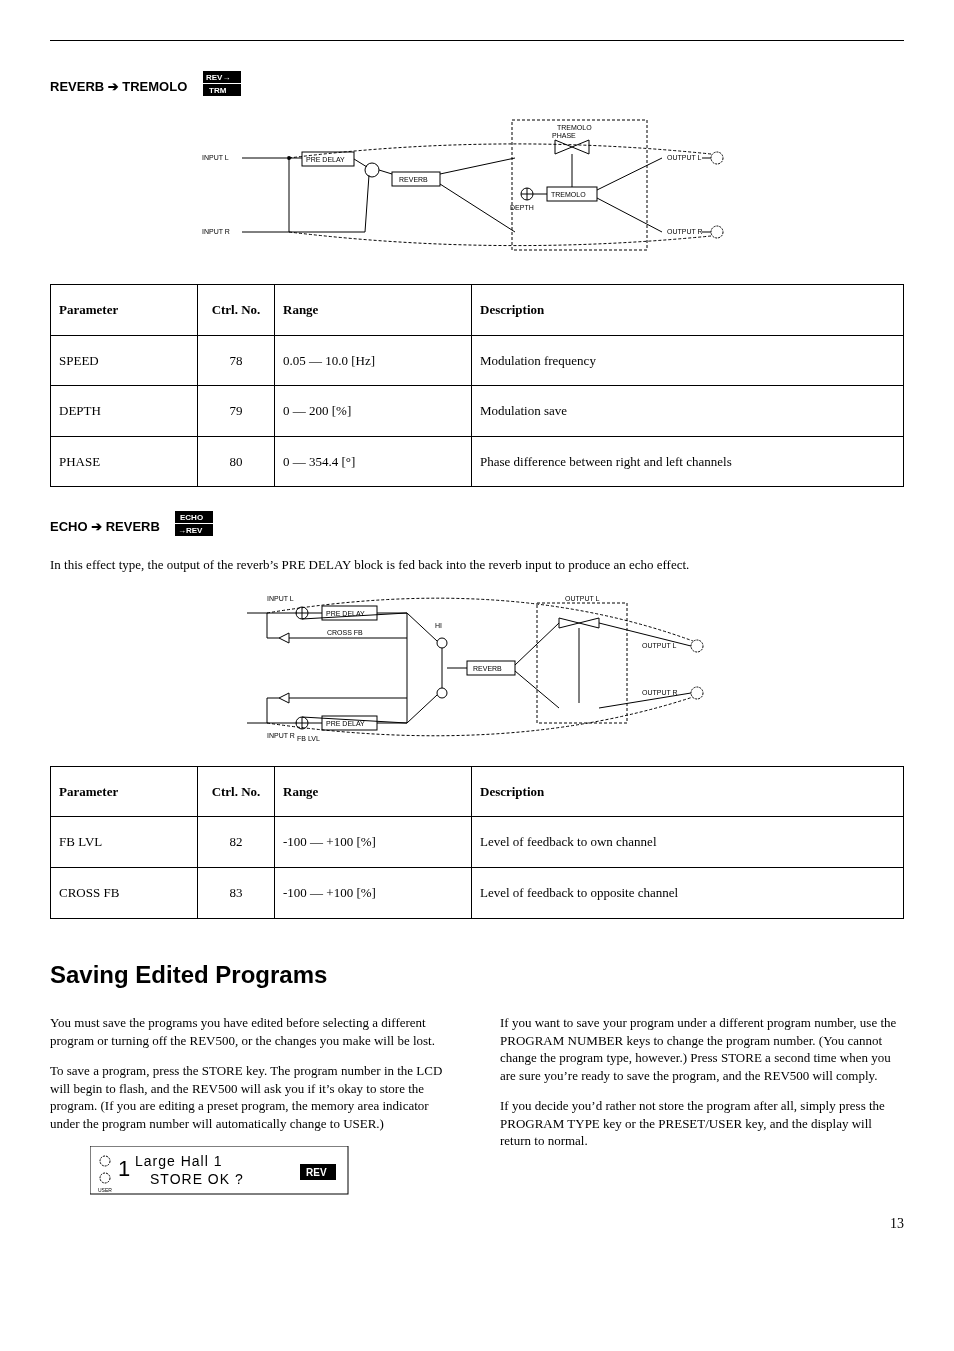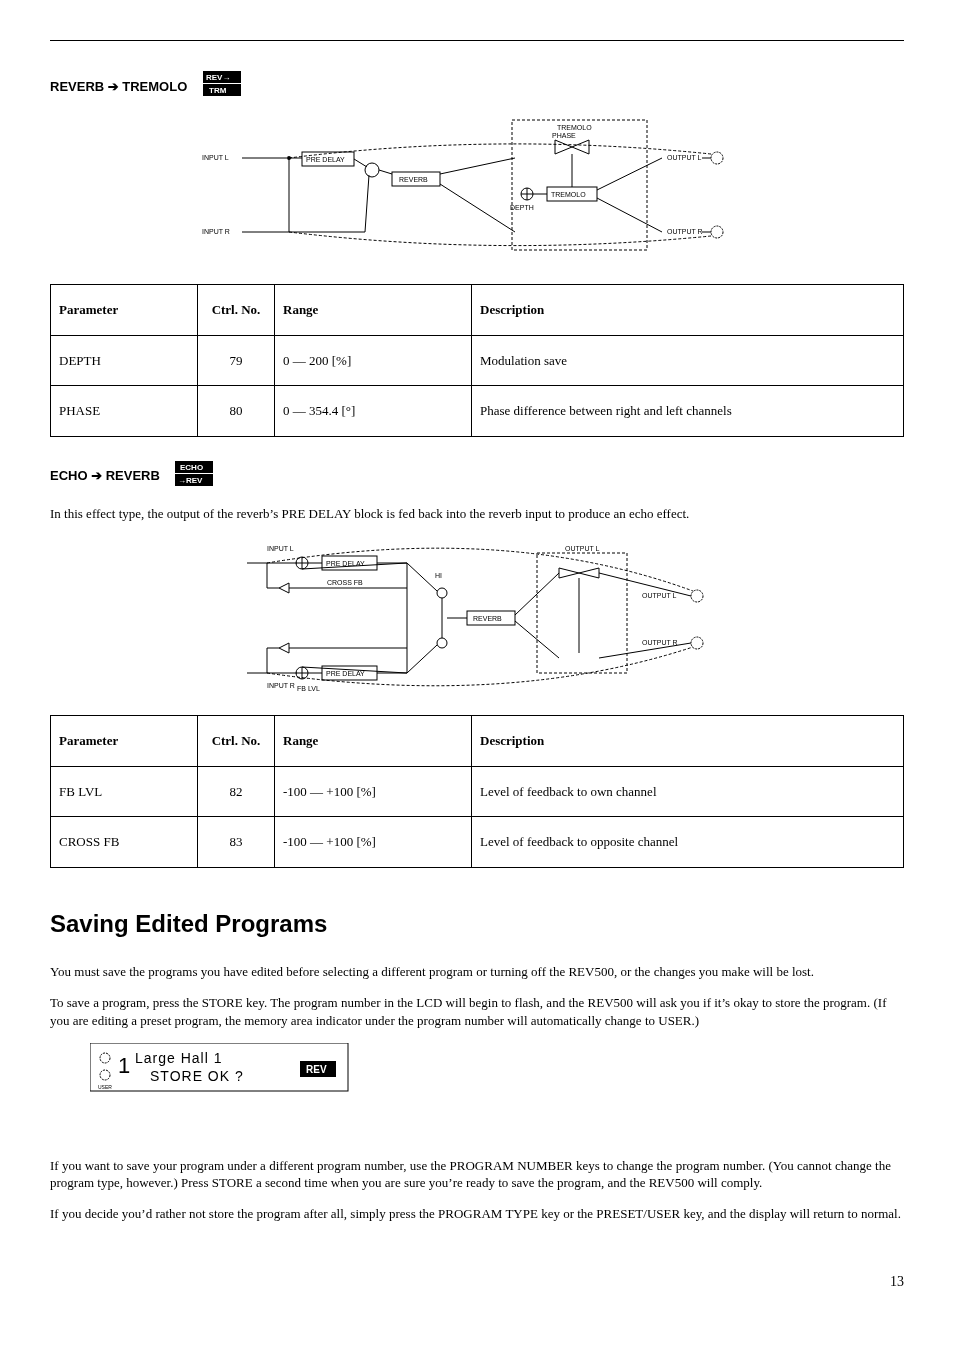--- a/index.html
+++ b/index.html
@@ -59,29 +59,28 @@
   table.params th.range, table.params td.range { width: 180px; }
   h2.heading {
     font-family: Arial, Helvetica, sans-serif;
     font-weight: bold;
     font-size: 24px;
     margin: 40px 0 10px 0;
   }
   .columns {
     display: flex;
     gap: 46px;
-    flex-direction: column;
   }
   .columns > div {
     flex: 1;
   }
   .page-num {
     text-align: right;
     font-size: 14px;
-    margin-top: 38px;
+    margin-top: 14px;
   }
   .lcd-img {
     margin: 14px 0 0 40px;
   }
   
   svg text { font-family: Arial, sans-serif; }
 </style>
 </head>
 <body>
 
@@ -160,20 +159,26 @@
     <thead>
       <tr>
         <th class="param">Parameter</th>
         <th class="ctrl">Ctrl. No.</th>
         <th class="range">Range</th>
         <th>Description</th>
       </tr>
     </thead>
     <tbody>
       <tr>
+        <td class="param">SPEED</td>
+        <td class="ctrl">78</td>
+        <td class="range">0.05 — 10.0 [Hz]</td>
+        <td>Modulation frequency</td>
+      </tr>
+      <tr>
         <td class="param">DEPTH</td>
         <td class="ctrl">79</td>
         <td class="range">0 — 200 [%]</td>
         <td>Modulation save</td>
       </tr>
       <tr>
         <td class="param">PHASE</td>
         <td class="ctrl">80</td>
         <td class="range">0 — 354.4 [°]</td>
         <td>Phase difference between right and left channels</td>

